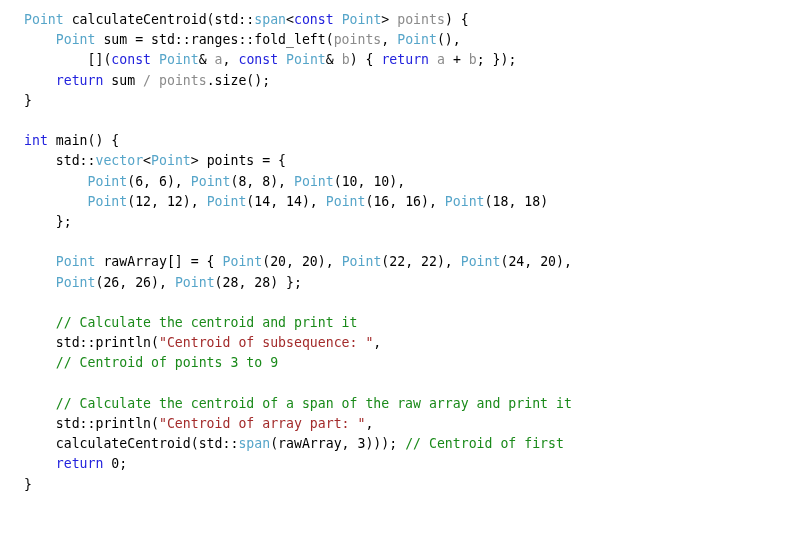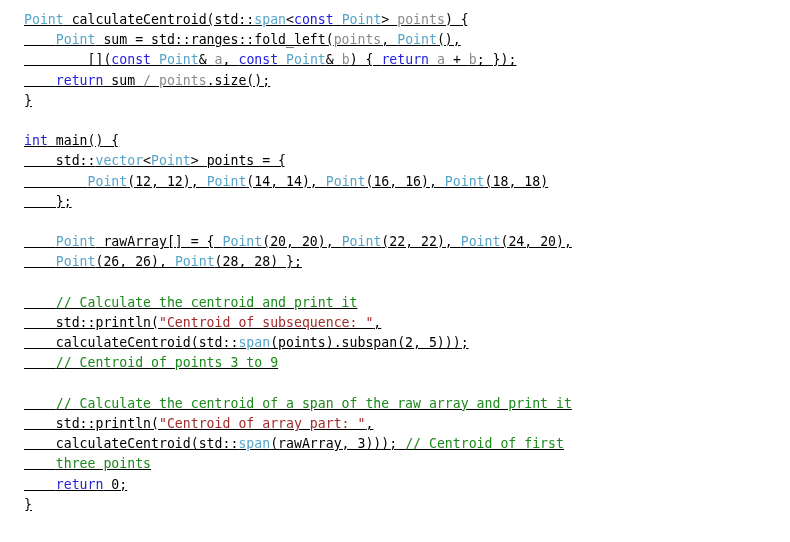--- a/index.html
+++ b/index.html
@@ -14,49 +14,48 @@
     font-family: "DejaVu Sans Mono", "Liberation Mono", monospace;
   }
   #code-listing {
     padding: 10px 0 0 24px;
     font-size: 13.2px;
     line-height: 20.2px;
     white-space: pre;
     letter-spacing: 0px;
     color: #000000;
   }
-  .ln { display: block; min-height: 20.2px; text-decoration: underline; }
+  .ln { display: block; min-height: 20.2px; }
   .kw   { color: #2222dd; }          
   .typ  { color: #56a5c9; }          
   .cmt  { color: #1a8a1a; }          
   .str  { color: #a32b2b; }          
   .par  { color: #8b8b8b; }          
   .pl   { color: #000000; }          
 </style>
 </head>
 <body>
 
 <div id="code-listing"><span class="ln"><span class="typ">Point</span><span class="pl"> calculateCentroid(std::</span><span class="typ">span</span><span class="pl">&lt;</span><span class="kw">const</span><span class="pl"> </span><span class="typ">Point</span><span class="pl">&gt; </span><span class="par">points</span><span class="pl">) {</span>
 </span><span class="ln"><span class="pl">    </span><span class="typ">Point</span><span class="pl"> sum = std::ranges::fold_left(</span><span class="par">points</span><span class="pl">, </span><span class="typ">Point</span><span class="pl">(),</span>
 </span><span class="ln"><span class="pl">        [](</span><span class="kw">const</span><span class="pl"> </span><span class="typ">Point</span><span class="pl">&amp; </span><span class="par">a</span><span class="pl">, </span><span class="kw">const</span><span class="pl"> </span><span class="typ">Point</span><span class="pl">&amp; </span><span class="par">b</span><span class="pl">) { </span><span class="kw">return</span><span class="pl"> </span><span class="par">a</span><span class="pl"> + </span><span class="par">b</span><span class="pl">; });</span>
 </span><span class="ln"><span class="pl">    </span><span class="kw">return</span><span class="pl"> sum </span><span class="par">/ </span><span class="par">points</span><span class="pl">.size();</span>
 </span><span class="ln"><span class="pl">}</span>
 </span><span class="ln">
 </span><span class="ln"><span class="kw">int</span><span class="pl"> main() {</span>
 </span><span class="ln"><span class="pl">    std::</span><span class="typ">vector</span><span class="pl">&lt;</span><span class="typ">Point</span><span class="pl">&gt; points = {</span>
+</span><span class="ln"><span class="pl">        </span><span class="typ">Point</span><span class="pl">(6, 6), </span><span class="typ">Point</span><span class="pl">(8, 8), </span><span class="typ">Point</span><span class="pl">(10, 10),</span>
 </span><span class="ln"><span class="pl">        </span><span class="typ">Point</span><span class="pl">(12, 12), </span><span class="typ">Point</span><span class="pl">(14, 14), </span><span class="typ">Point</span><span class="pl">(16, 16), </span><span class="typ">Point</span><span class="pl">(18, 18)</span>
 </span><span class="ln"><span class="pl">    };</span>
 </span><span class="ln">
 </span><span class="ln"><span class="pl">    </span><span class="typ">Point</span><span class="pl"> rawArray[] = { </span><span class="typ">Point</span><span class="pl">(20, 20), </span><span class="typ">Point</span><span class="pl">(22, 22), </span><span class="typ">Point</span><span class="pl">(24, 20),</span>
 </span><span class="ln"><span class="pl">    </span><span class="typ">Point</span><span class="pl">(26, 26), </span><span class="typ">Point</span><span class="pl">(28, 28) };</span>
 </span><span class="ln">
 </span><span class="ln"><span class="pl">    </span><span class="cmt">// Calculate the centroid and print it</span>
 </span><span class="ln"><span class="pl">    std::println(</span><span class="str">"Centroid of subsequence: "</span><span class="pl">,</span>
-</span><span class="ln"><span class="pl">    calculateCentroid(std::</span><span class="typ">span</span><span class="pl">(points).subspan(2, 5)));</span>
 </span><span class="ln"><span class="pl">    </span><span class="cmt">// Centroid of points 3 to 9</span>
 </span><span class="ln">
 </span><span class="ln"><span class="pl">    </span><span class="cmt">// Calculate the centroid of a span of the raw array and print it</span>
 </span><span class="ln"><span class="pl">    std::println(</span><span class="str">"Centroid of array part: "</span><span class="pl">,</span>
 </span><span class="ln"><span class="pl">    calculateCentroid(std::</span><span class="typ">span</span><span class="pl">(rawArray, 3))); </span><span class="cmt">// Centroid of first</span>
-</span><span class="ln"><span class="pl">    </span><span class="cmt">three points</span>
 </span><span class="ln"><span class="pl">    </span><span class="kw">return</span><span class="pl"> 0;</span>
 </span><span class="ln"><span class="pl">}</span>
 </span></div>
 
 </body></html>

